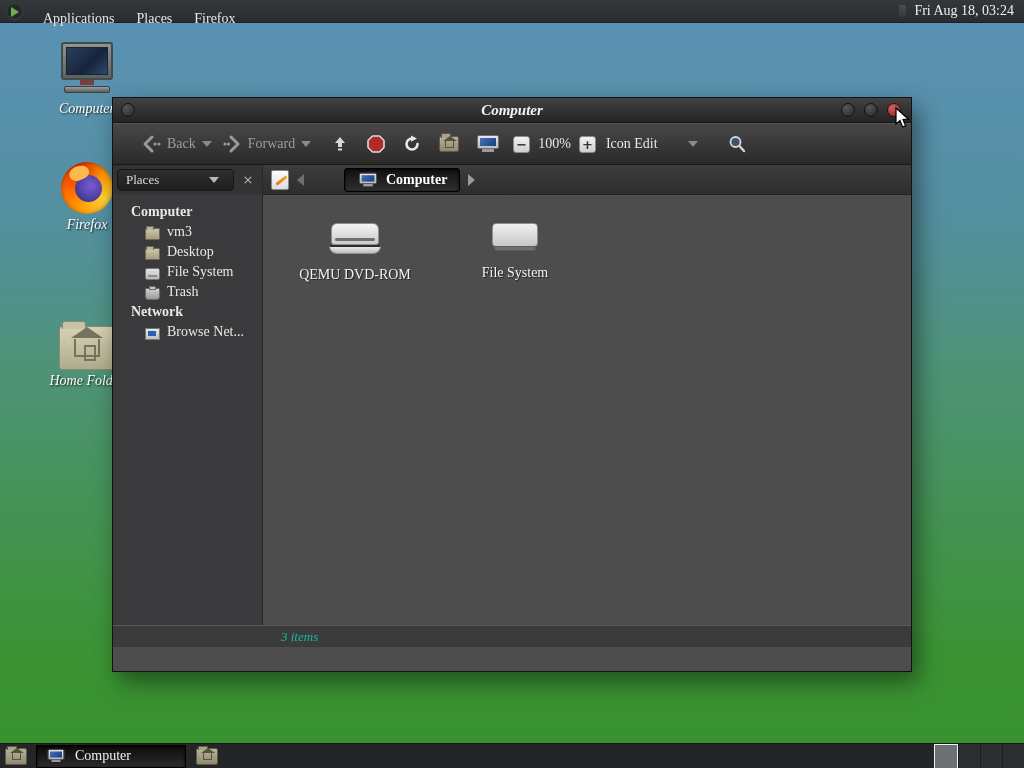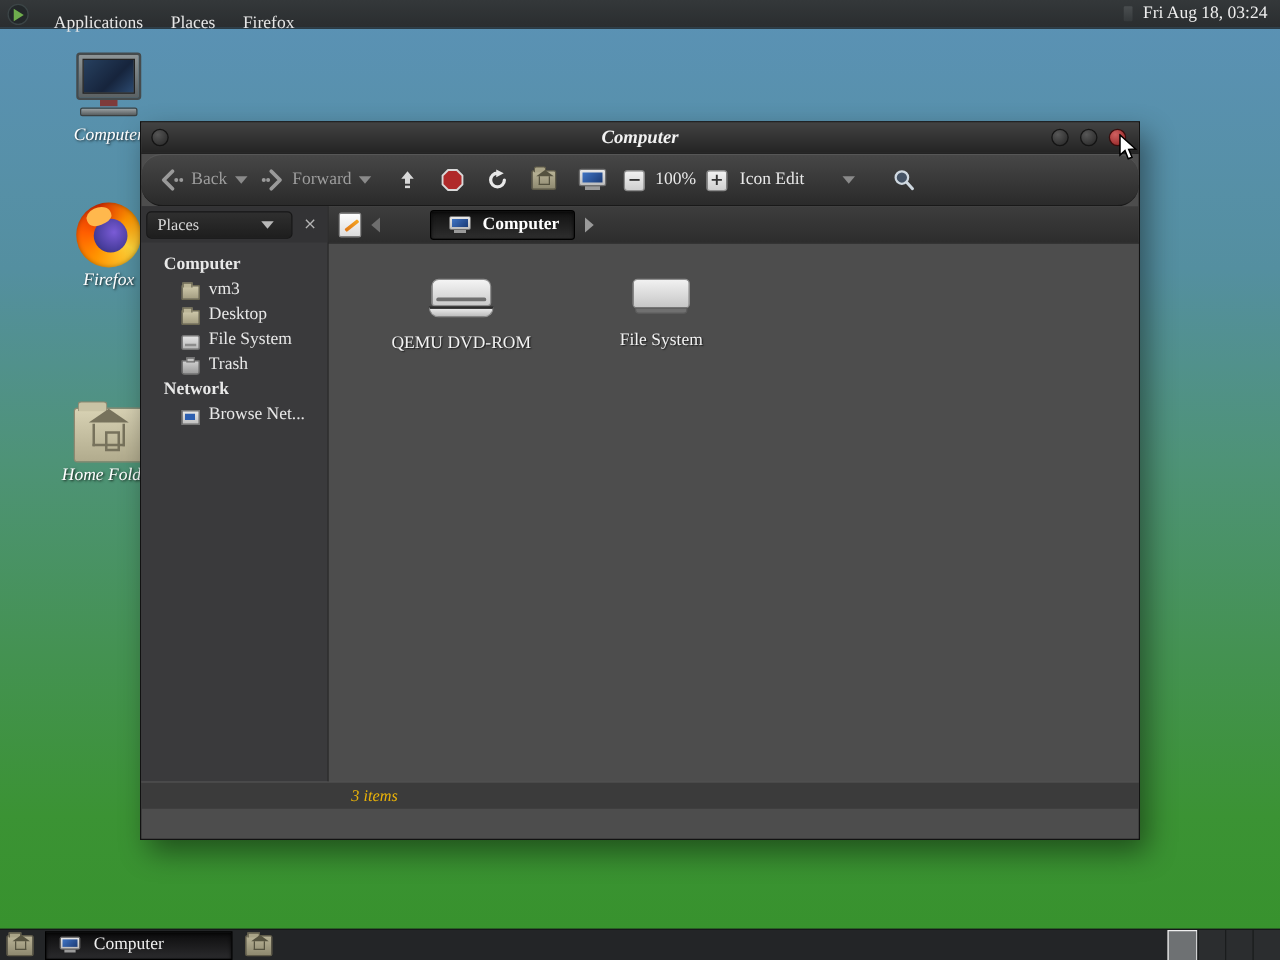--- a/index.html
+++ b/index.html
@@ -62,21 +62,21 @@
   .tb-btns { margin-left:auto; display:flex; gap:9px; padding-right:10px; z-index:2; }
   .tb-circle { width:14px; height:14px; border-radius:50%;
     background:radial-gradient(circle at 35% 30%,#575757,#242424); border:1px solid #141414; }
   .tb-circle.close { background:radial-gradient(circle at 35% 30%,#d06060,#8c1f1f); border-color:#3a0d0d; }
 
   .menubar { height:26px; background:#2a2a2a; display:flex; align-items:center; padding-left:10px;
     color:#eaeaea; font-size:14px; border-bottom:1px solid #1c1c1c; }
   .menubar .mi { padding:3px 12px; }
 
   .toolbar { height:42px; background:linear-gradient(#474747,#2a2a2a); border-top:1px solid #565656;
-    border-bottom:1px solid #191919; display:flex; align-items:center; padding:0 10px; color:#a9a9a9; font-size:14px;border-radius:17px; }
+    border-bottom:1px solid #191919; display:flex; align-items:center; padding:0 24px; color:#a9a9a9; font-size:14px; }
   .tbn { display:flex; align-items:center; gap:6px; padding:4px 4px; }
   .tbn .lbl { color:#9d9d9d; }
   .drop { width:0; height:0; border-left:5px solid transparent; border-right:5px solid transparent;
     border-top:6px solid #8a8a8a; margin:0 6px 0 2px; }
   .sep { width:10px; }
   .nav-arrow { width:20px; height:20px; }
   .icon16 { width:18px; height:18px; }
   .zoombox { width:17px; height:17px; background:linear-gradient(#f2f2f2,#cfcfcf); border:1px solid #8a8a8a;
     border-radius:3px; color:#333; font-family:"DejaVu Sans",sans-serif; font-size:13px; font-weight:bold;
     display:flex; align-items:center; justify-content:center; line-height:1; }
@@ -126,36 +126,36 @@
   .edit-icon::after { content:""; position:absolute; left:3px; top:8px; width:13px; height:3px;
     background:linear-gradient(90deg,#e07818,#f5a623); transform:rotate(-38deg); border-radius:1px; }
   .chev { width:0; height:0; border-top:6px solid transparent; border-bottom:6px solid transparent; }
   .chev.left { border-right:7px solid #6e6e6e; }
   .chev.right { border-left:7px solid #9a9a9a; }
   .path-btn { height:24px; background:linear-gradient(#111,#2e2e2e); border:1px solid #000; border-radius:3px;
     display:flex; align-items:center; gap:7px; padding:0 12px; color:#fff; font-weight:bold; font-size:14px;
     box-shadow:inset 0 1px 3px rgba(0,0,0,.7); margin-left:32px; }
   .path-btn .tmon { transform:scale(.8); }
 
-  .filearea { flex:1; background:#4d4d4d; display:flex; align-items:flex-start; padding:28px 0 0 26px; }
+  .filearea { flex:1; background:#4d4d4d; display:flex; align-items:flex-start; padding:28px 0 0 12px; }
   .file-item { width:160px; display:flex; flex-direction:column; align-items:center; gap:10px; }
   .file-label { color:#f2f2f2; font-size:14px; text-shadow:1px 1px 1px rgba(0,0,0,.6); }
   .dvd-icon { width:56px; height:34px; position:relative; }
   .dvd-icon .top { width:48px; height:22px; margin:0 auto; background:linear-gradient(#f4f4f4,#cbcbcb);
     border:1px solid #8f8f8f; border-radius:6px 6px 3px 3px; }
   .dvd-icon .slot { width:40px; height:3px; margin:-7px auto 0; background:#6f6f6f; border-radius:2px; position:relative; }
   .dvd-icon .tray { width:52px; height:9px; margin:6px auto 0; background:linear-gradient(#e9e9e9,#bdbdbd);
     border:1px solid #8f8f8f; border-radius:0 0 8px 8px; border-top:2px solid #2d2d2d; margin-top:4px; }
   .disk-icon { width:50px; height:32px; position:relative; }
   .disk-icon .body { width:46px; height:24px; margin:0 auto; background:linear-gradient(#f1f1f1,#c6c6c6);
     border:1px solid #8f8f8f; border-radius:4px; }
   .disk-icon .stripe { width:42px; height:5px; margin:-1px auto 0; background:#707070; border-radius:0 0 3px 3px; border:1px solid #5c5c5c; }
 
   .statusbar { height:22px; background:#3b3b3b; border-top:1px solid #585858; display:flex; align-items:center;
-    color:#eab308; font-size:13px; font-style:italic; padding-left:168px; }
+    color:#14b8a6; font-size:13px; font-style:italic; padding-left:168px; }
 
   
   .taskbar { position:absolute; left:0; bottom:0; width:1024px; height:25px; background:#232527;
     border-top:1px solid #161819; display:flex; align-items:center; z-index:40; }
   .task-icon { width:22px; height:17px; margin:0 5px; position:relative; }
   .task-folder { background:linear-gradient(#b9b396,#8e8970); border:1px solid #5f5b49; border-radius:2px; }
   .task-folder::before { content:""; position:absolute; top:-3px; left:1px; width:8px; height:3px;
     background:#a9a387; border:1px solid #5f5b49; border-bottom:none; }
   .task-folder .hs { position:absolute; left:6px; top:4px; width:9px; height:7px; border:1.5px solid #55523f; border-top:none; }
   .task-folder .hs::before { content:""; position:absolute; left:-3px; top:-5px; border-left:7px solid transparent;

